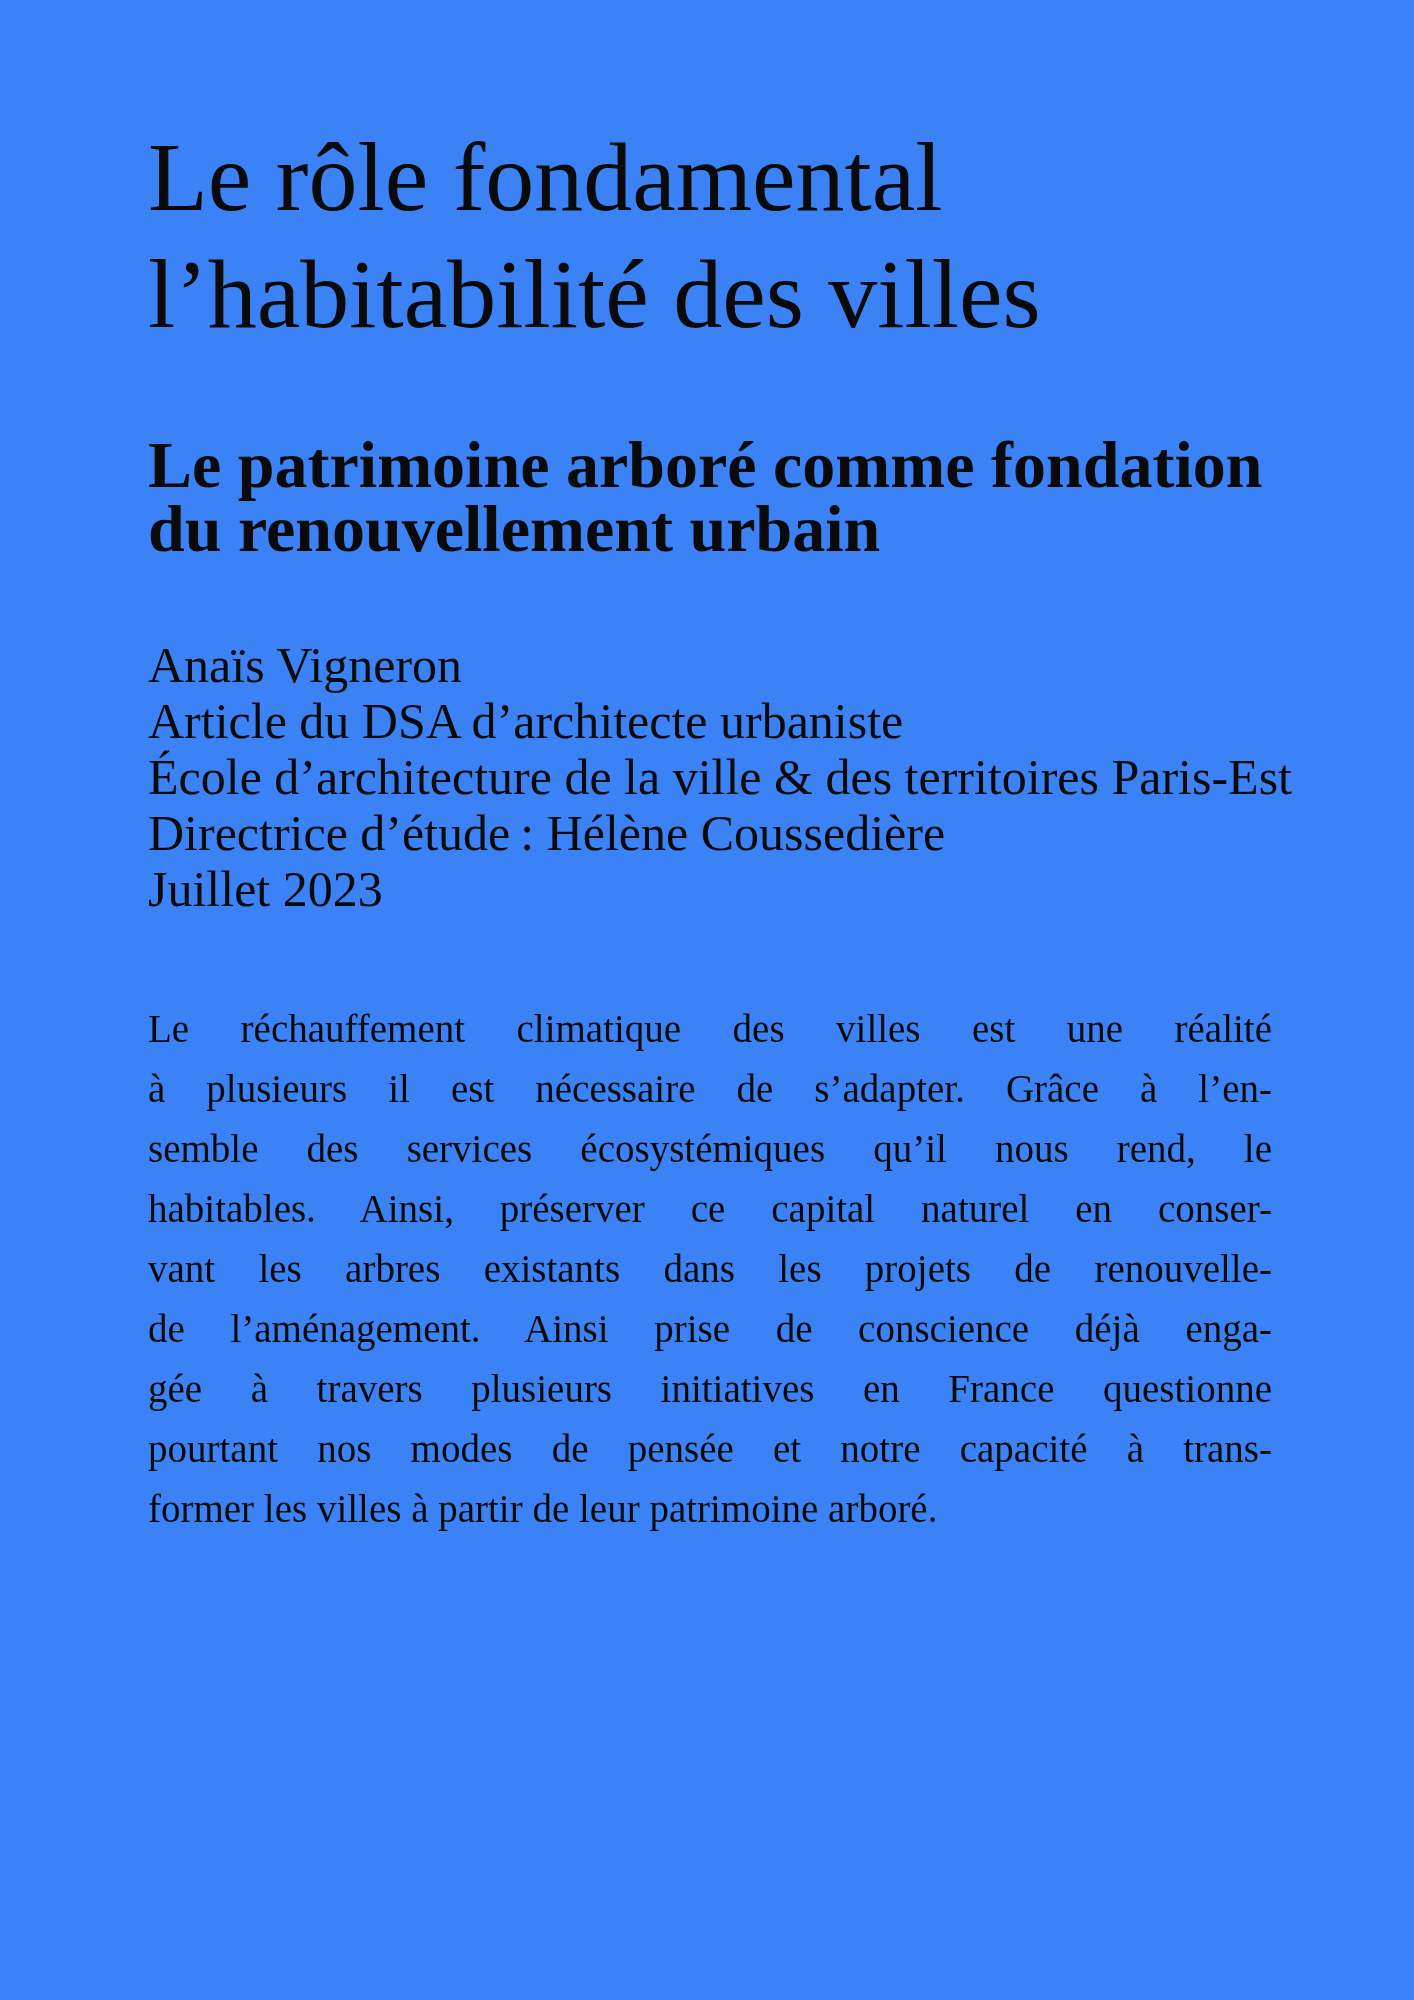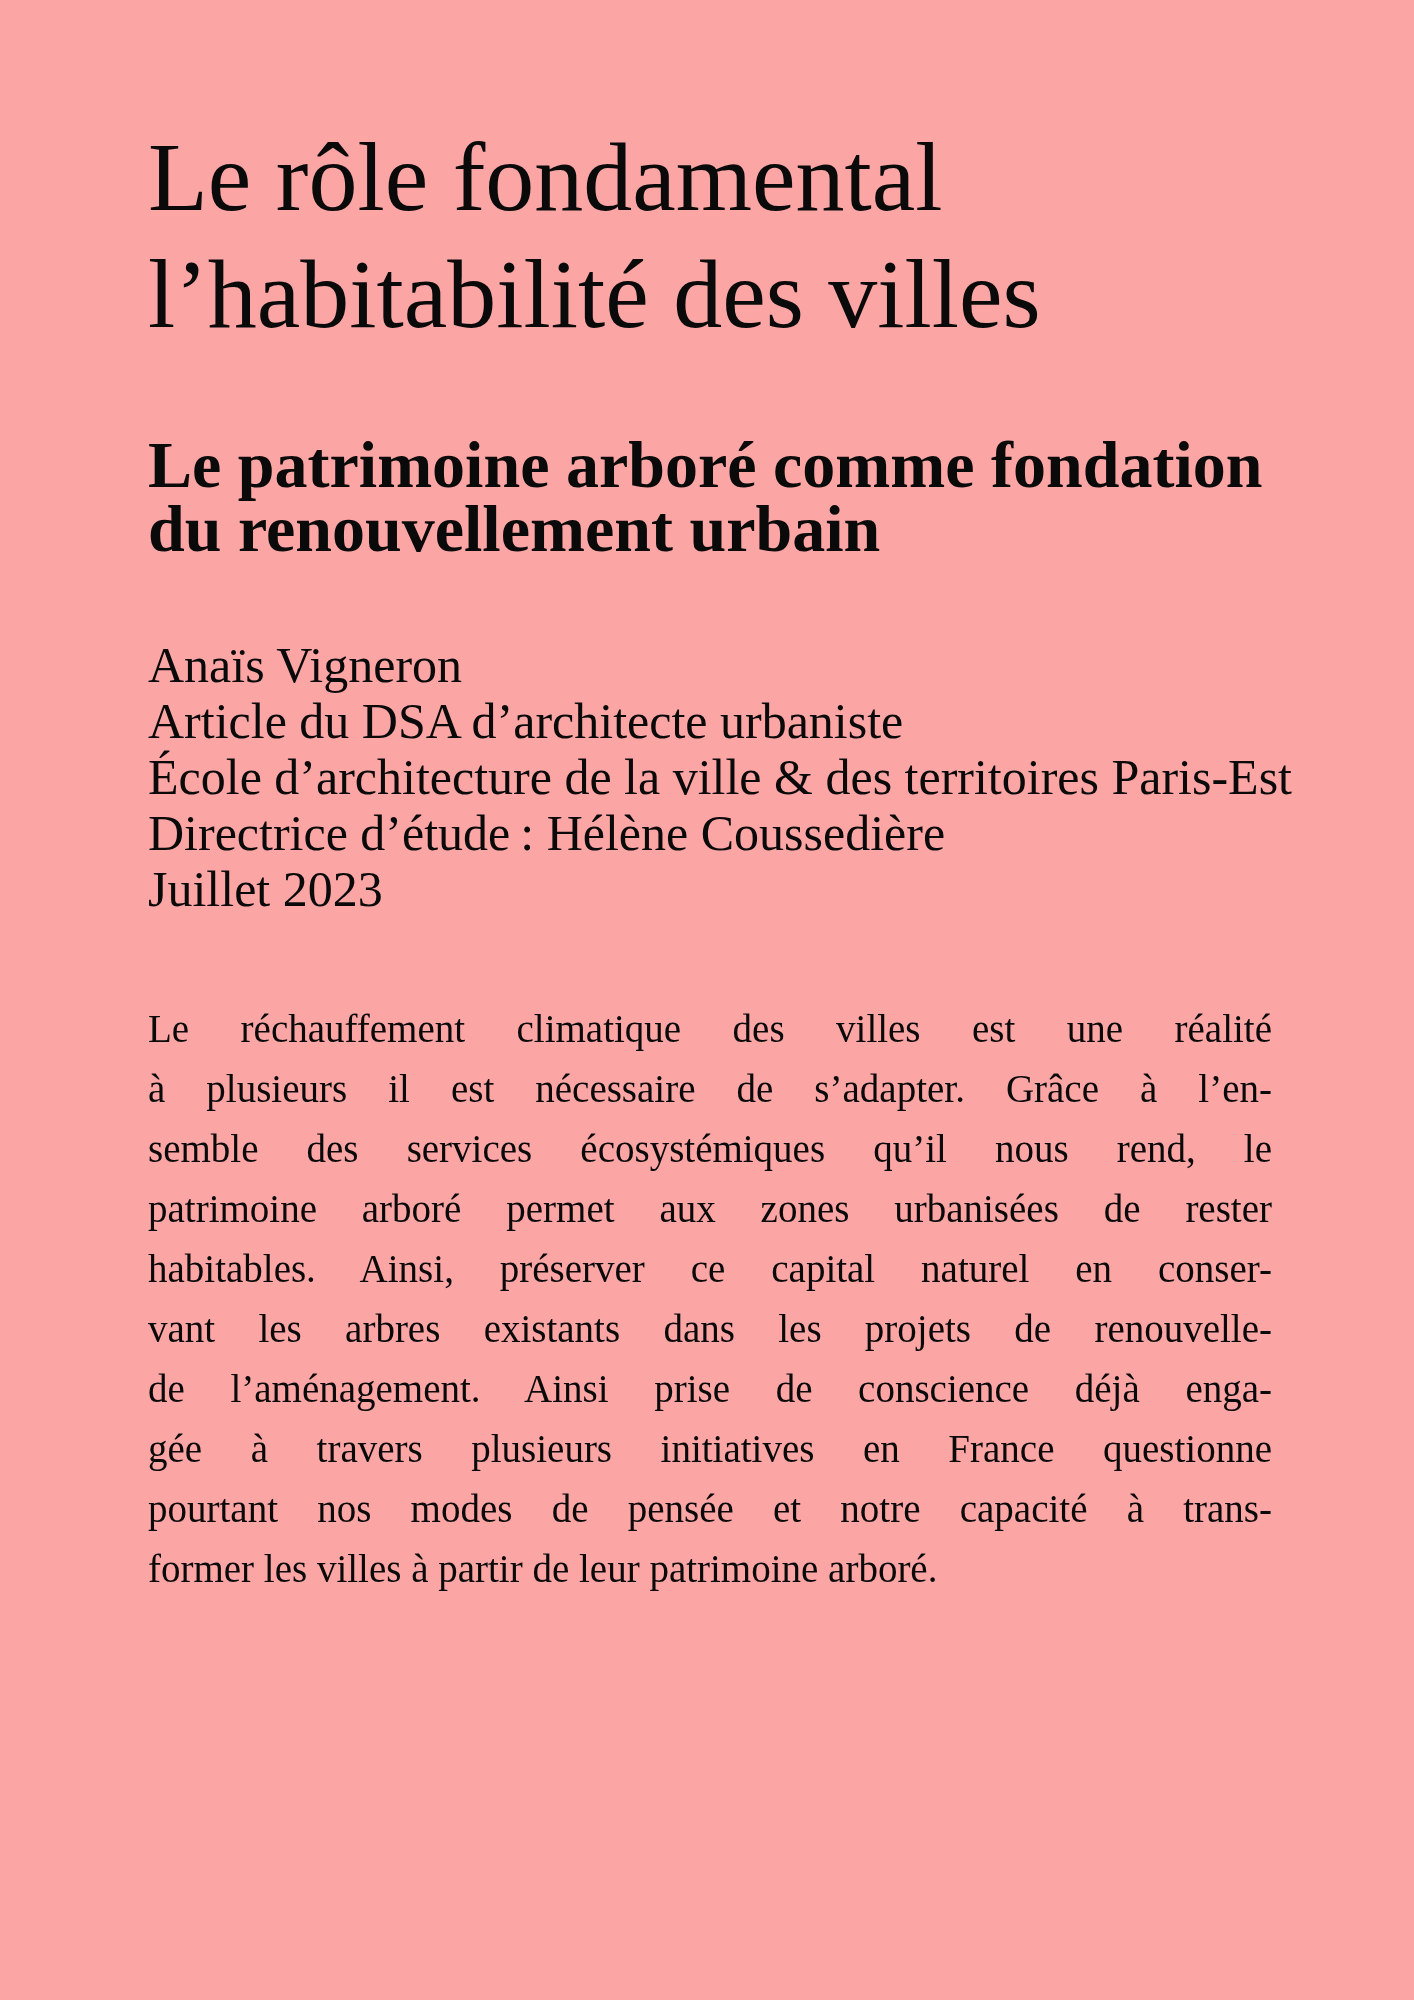--- a/index.html
+++ b/index.html
@@ -3,21 +3,21 @@
 <meta charset="utf-8">
 <style>
   html, body {
     margin: 0;
     padding: 0;
   }
   .page {
     position: relative;
     width: 1414px;
     height: 2000px;
-    background: #fca5a5;
+    background: #3b82f6;
     color: #0A0A0A;
     font-family: "Liberation Serif", "DejaVu Serif", serif;
     overflow: hidden;
   }
   .content {
     position: absolute;
     left: 148px;
     top: 0;
     width: 1124px;
   }
@@ -84,21 +84,20 @@
       <p>Article du DSA d’architecte urbaniste</p>
       <p>École d’architecture de la ville &amp; des territoires Paris-Est</p>
       <p>Directrice d’étude : Hélène Coussedière</p>
       <p>Juillet 2023</p>
     </section>
 
     <section class="abstract">
       <div class="bline">Le réchauffement climatique des villes est une réalité</div>
       <div class="bline">à plusieurs il est nécessaire de s’adapter. Grâce à l’en-</div>
       <div class="bline">semble des services écosystémiques qu’il nous rend, le</div>
-      <div class="bline">patrimoine arboré permet aux zones urbanisées de rester</div>
       <div class="bline">habitables. Ainsi, préserver ce capital naturel en conser-</div>
       <div class="bline">vant les arbres existants dans les projets de renouvelle-</div>
       <div class="bline">de l’aménagement. Ainsi prise de conscience déjà enga-</div>
       <div class="bline">gée à travers plusieurs initiatives en France questionne</div>
       <div class="bline">pourtant nos modes de pensée et notre capacité à trans-</div>
       <div class="bline bline-last">former les villes à partir de leur patrimoine arboré.</div>
     </section>
 
   </main>
 </div>

